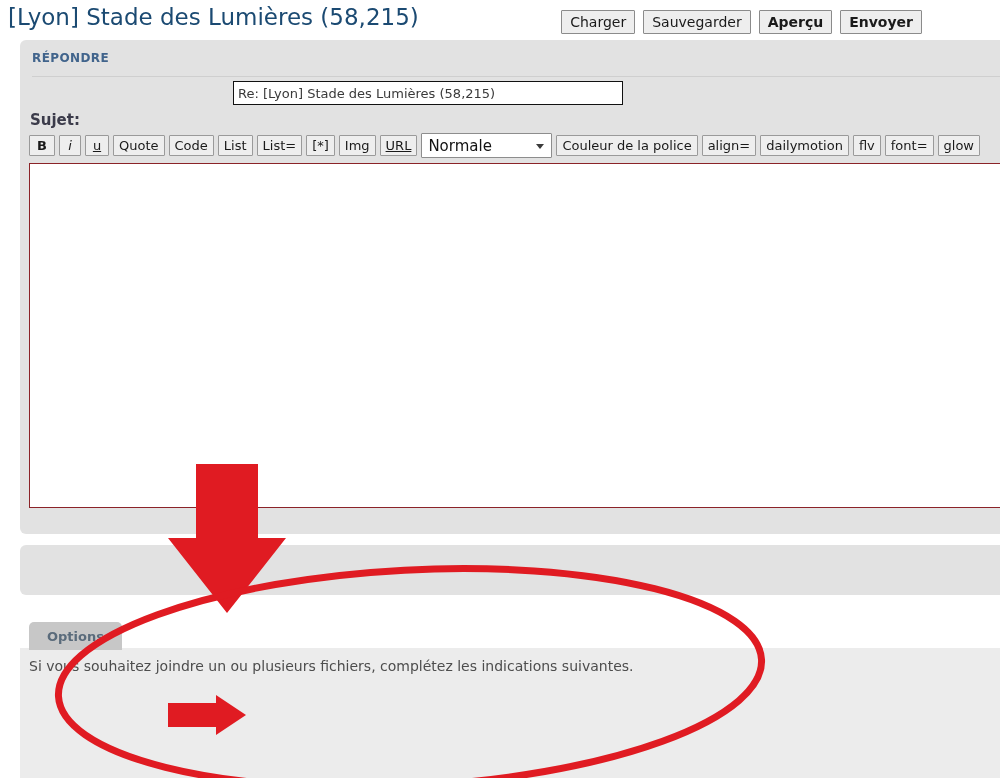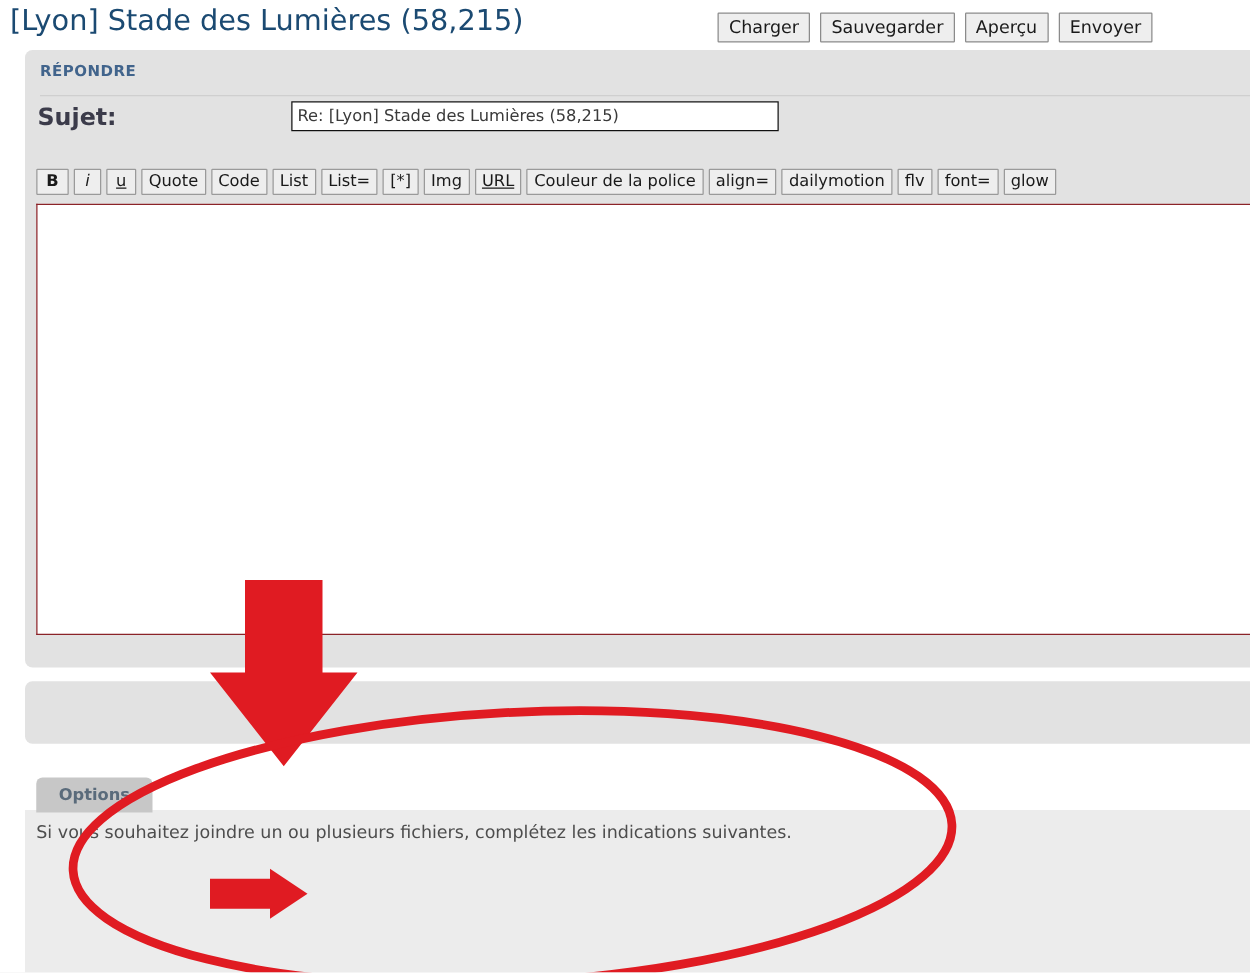--- a/index.html
+++ b/index.html
@@ -50,22 +50,23 @@
   #reply-header-label {
     font-size: 12px;
     letter-spacing: 0.4px;
     color: #41648c;
     font-weight: bold;
   }
 
   .field-label {
     position: absolute;
     font-weight: bold;
-    font-size: 19px;
+    font-size: 15px;
     color: #3b3b4a;
+    margin-top: 28px;
   }
   #sujet-label { left: 30px; top: 83px; }
 
   #sujet-input {
     position: absolute;
     left: 233px;
     top: 81px;
     width: 380px;
     height: 20px;
     padding: 1px 4px;
@@ -174,21 +175,21 @@
     justify-content: center;
     background: #eeeeee;
     border: 1px solid #8b8b8b;
     border-radius: 1px;
     font-family: "DejaVu Sans", "Liberation Sans", sans-serif;
     font-size: 14px;
     color: #1a1a1a;
     box-sizing: border-box;
     cursor: default;
   }
-  .action-btn.strong { font-weight: normal; }
+  .action-btn.strong { font-weight: bold; }
 
   
   #attach-tabs {
     position: absolute;
     left: 29px;
     top: 620px;
     display: flex;
     align-items: flex-end;
     height: 30px;
     z-index: 3;
@@ -333,20 +334,24 @@
   <span class="bb-btn italic">i</span>
   <span class="bb-btn underline">u</span>
   <span class="bb-btn">Quote</span>
   <span class="bb-btn">Code</span>
   <span class="bb-btn">List</span>
   <span class="bb-btn">List=</span>
   <span class="bb-btn">[*]</span>
   <span class="bb-btn">Img</span>
   <span class="bb-btn url-btn">URL</span>
 
+  <span id="bb-select">
+    <span>Normale</span>
+    <span class="caret"></span>
+  </span>
 
   <span class="bb-btn">Couleur de la police</span>
   <span class="bb-btn">align=</span>
   <span class="bb-btn">dailymotion</span>
   <span class="bb-btn">flv</span>
   <span class="bb-btn">font=</span>
   <span class="bb-btn">glow</span>
 </div>
 
 <div id="message-area"></div>

